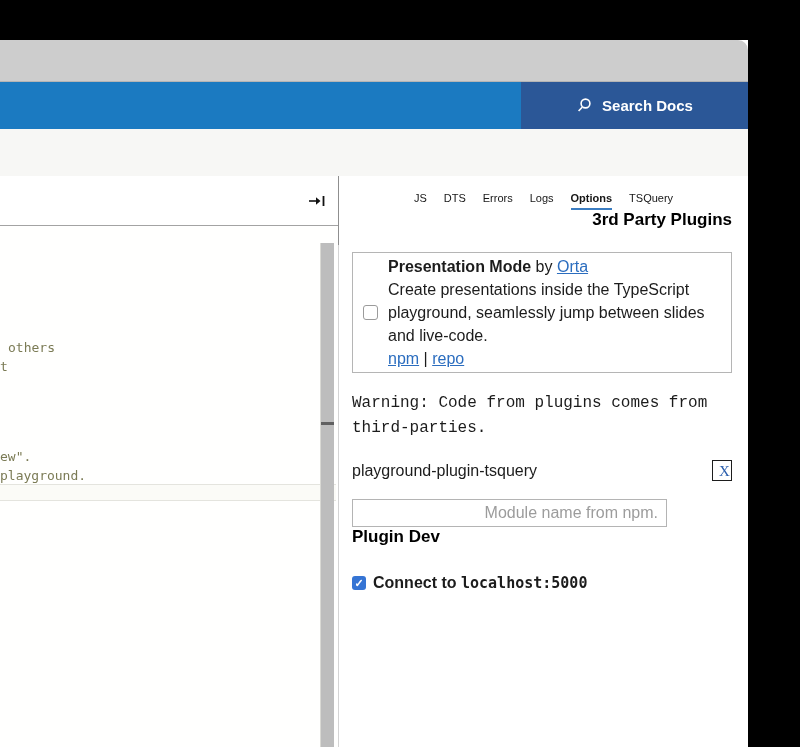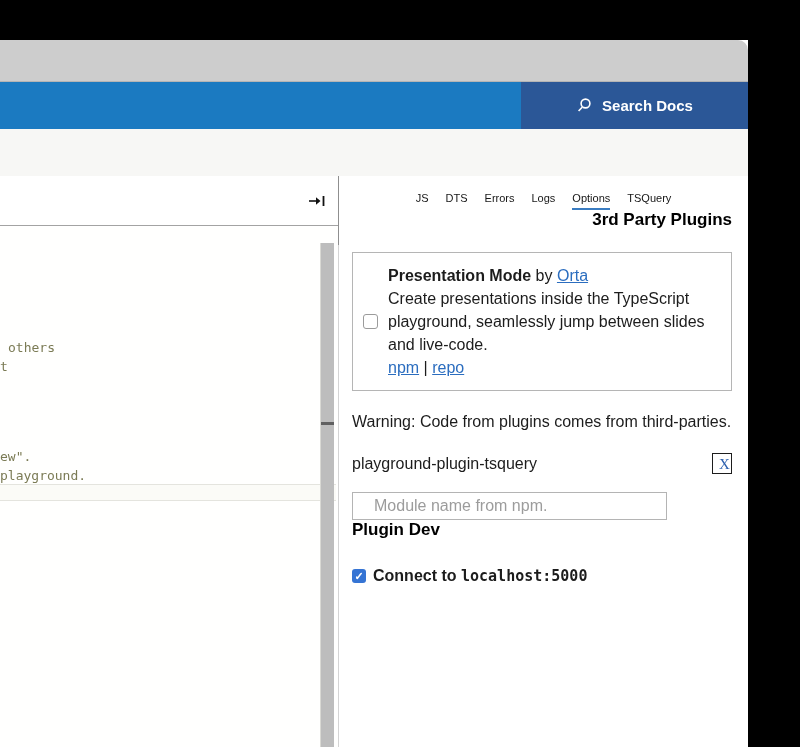--- a/index.html
+++ b/index.html
@@ -27,37 +27,37 @@
     border-top:1px solid #e4e4de;border-bottom:1px solid #e4e4de;background:#fbfbf7;}
   .v-scrollbar{position:absolute;left:321px;top:16px;width:13px;bottom:0;background:#bdbdbd;}
   .scroll-marker{position:absolute;left:321px;top:195px;width:13px;height:3px;background:#606060;}
   .editor-edge{position:absolute;left:320px;top:16px;width:1px;bottom:0;background:#d9d9d4;}
   .divider-dark{position:absolute;left:338px;top:0;width:1px;height:69px;background:#8f8f8f;}
   .divider-light{position:absolute;left:338px;top:69px;width:1px;bottom:0;background:#d4d4d4;}
   
   .sidebar{position:absolute;left:339px;top:0;right:0;height:100%;background:#fff;overflow:hidden;}
   .tabs{display:flex;justify-content:center;gap:17px;padding-top:16px;font-size:11px;font-weight:500;}
   .tab{color:#161616;padding-bottom:4px;border-bottom:2px solid transparent;cursor:pointer;white-space:nowrap;}
-  .tab.active{border-bottom-color:#3a7cc1;}
+  .tab.active{border-bottom-color:#3a7cc1;font-weight:bold;}
   .content{padding:0 16px 0 13px;color:#1c1c1c;}
   .content h3{font-size:17px;font-weight:bold;color:#000;margin:0;}
   .h-plugins{margin-top:30px;text-align:right;}
-  .plugin-card{margin-top:22px;border:1px solid #b5b5b5;padding:11px 10px;
+  .plugin-card{margin-top:22px;border:1px solid #b5b5b5;padding:2px 10px;
     display:flex;align-items:center;gap:10px;box-sizing:border-box;}
   .card-text{font-size:16px;line-height:23px;}
   .cb-unchecked{width:13px;height:13px;border:1px solid #9b9b9b;border-radius:3px;background:#fff;flex:0 0 auto;}
   a.link, .link{color:#2b6dbf;text-decoration:underline;cursor:pointer;}
-  .warning{margin-top:18px;font-size:16px;line-height:25px;max-width:385px;}
+  .warning{margin-top:18px;font-size:16px;line-height:25px;max-width:385px;font-family:Liberation Mono, monospace;}
   .h-custom{margin-top:17px;}
   .module-row{margin-top:19px;display:flex;justify-content:space-between;align-items:center;}
   .module-name{font-size:16px;}
   .remove-btn{width:20px;height:21px;border:1.5px solid #1d1d1d;background:#fff;color:#2b5fae;
     font-size:15px;line-height:19px;text-align:center;cursor:pointer;font-family:"Liberation Serif",serif;}
   .module-input{margin-top:18px;width:315px;height:28px;border:1px solid #b4b4b4;font-size:16px;
-    padding:0 21px;box-sizing:border-box;color:#333;font-family:"Liberation Sans",sans-serif;display:block;}
+    padding:0 8px;box-sizing:border-box;color:#333;font-family:"Liberation Sans",sans-serif;display:block;text-align:right;}
   .module-input::placeholder{color:#9c9c9c;}
   .h-dev{margin-top:19px;}
   .connect-row{margin-top:27px;display:flex;align-items:center;gap:7px;font-size:16px;font-weight:bold;}
   .cb-checked{width:14px;height:14px;background:#3574d4;border-radius:3px;flex:0 0 auto;
     display:flex;align-items:center;justify-content:center;color:#fff;font-size:11px;line-height:11px;}
   .mono{font-family:"DejaVu Sans Mono",monospace;font-size:15px;font-weight:bold;}
   .dev-desc{margin-top:5px;font-size:16px;line-height:25px;max-width:397px;}
 </style>
 </head>
 <body>

